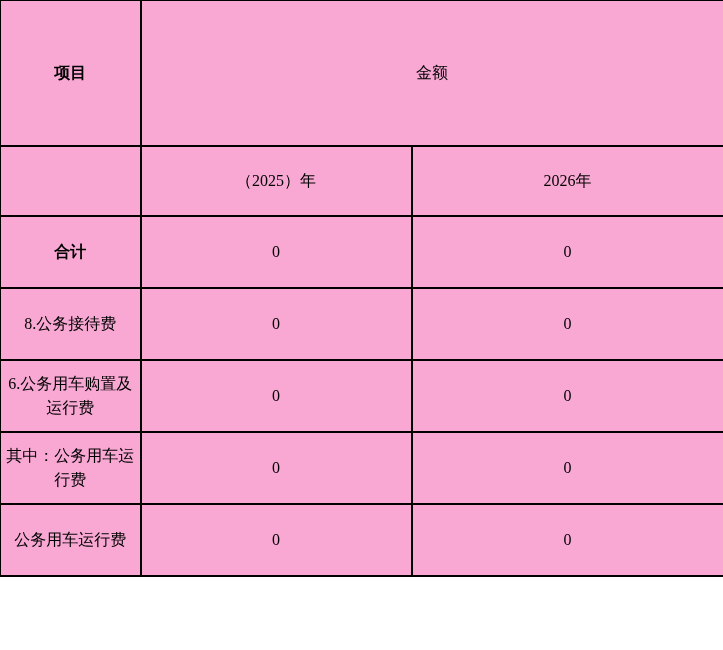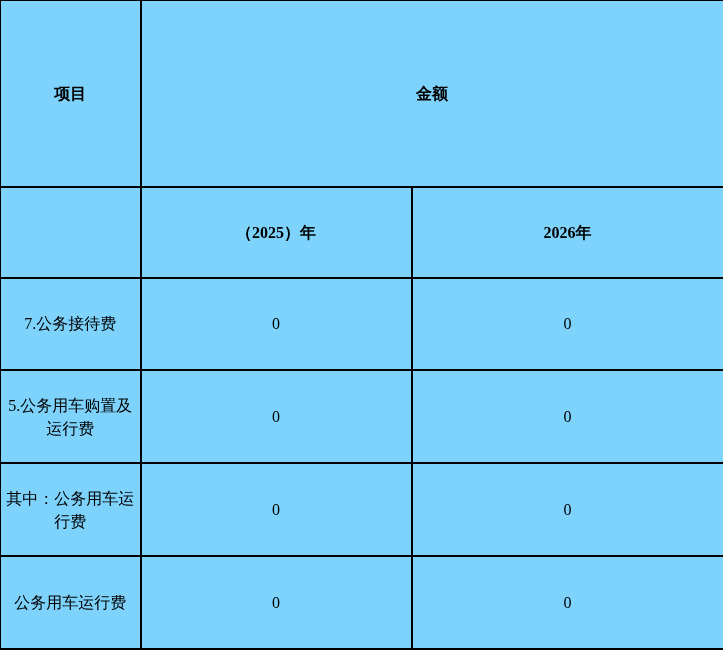--- a/index.html
+++ b/index.html
@@ -10,22 +10,22 @@
   body {
     width: 723px;
     height: 650px;
     font-family: "Liberation Serif", "DejaVu Serif", serif;
     color: #000000;
   }
   table.budget {
     border-collapse: collapse;
     table-layout: fixed;
     width: 723px;
-    height: 650px;
-    background: #7dd3fc;
+    height: 566px;
+    background: #f9a8d4;
   }
   table.budget td {
     border: 2px solid #000000;
     text-align: center;
     vertical-align: middle;
     padding: 2px;
     font-size: 16px;
     line-height: 1.45;
     overflow: hidden;
     word-break: break-all;
@@ -40,21 +40,21 @@
 
   td.item-head {
     font-weight: bold;
     border-bottom: 1px solid #e6e6e6; 
   }
   td.empty-head {
     border-top: 1px solid #e6e6e6;
   }
   td.amount-head,
   td.year-head {
-    font-weight: bold;
+    font-weight: normal;
   }
   td.label-cell {
     font-size: 16px;
     padding: 2px 2px;
   }
   tr.total-row td.label-cell {
     font-weight: bold;
   }
   td.value-cell {
     font-size: 14px;
@@ -73,27 +73,32 @@
     <tr class="header-row-1">
       <td class="item-head">项目</td>
       <td class="amount-head" colspan="2">金额</td>
     </tr>
     <tr class="header-row-2">
       <td class="empty-head"></td>
       <td class="year-head">（2025）年</td>
       <td class="year-head">2026年</td>
     </tr>
 
-    <tr class="data-row">
-      <td class="label-cell">7.公务接待费</td>
+    <tr class="data-row total-row">
+      <td class="label-cell">合计</td>
       <td class="value-cell">0</td>
       <td class="value-cell">0</td>
     </tr>
     <tr class="data-row">
-      <td class="label-cell">5.公务用车购置及运行费</td>
+      <td class="label-cell">8.公务接待费</td>
+      <td class="value-cell">0</td>
+      <td class="value-cell">0</td>
+    </tr>
+    <tr class="data-row">
+      <td class="label-cell">6.公务用车购置及运行费</td>
       <td class="value-cell">0</td>
       <td class="value-cell">0</td>
     </tr>
     <tr class="data-row">
       <td class="label-cell">其中：公务用车运行费</td>
       <td class="value-cell">0</td>
       <td class="value-cell">0</td>
     </tr>
     <tr class="data-row">
       <td class="label-cell">公务用车运行费</td>

